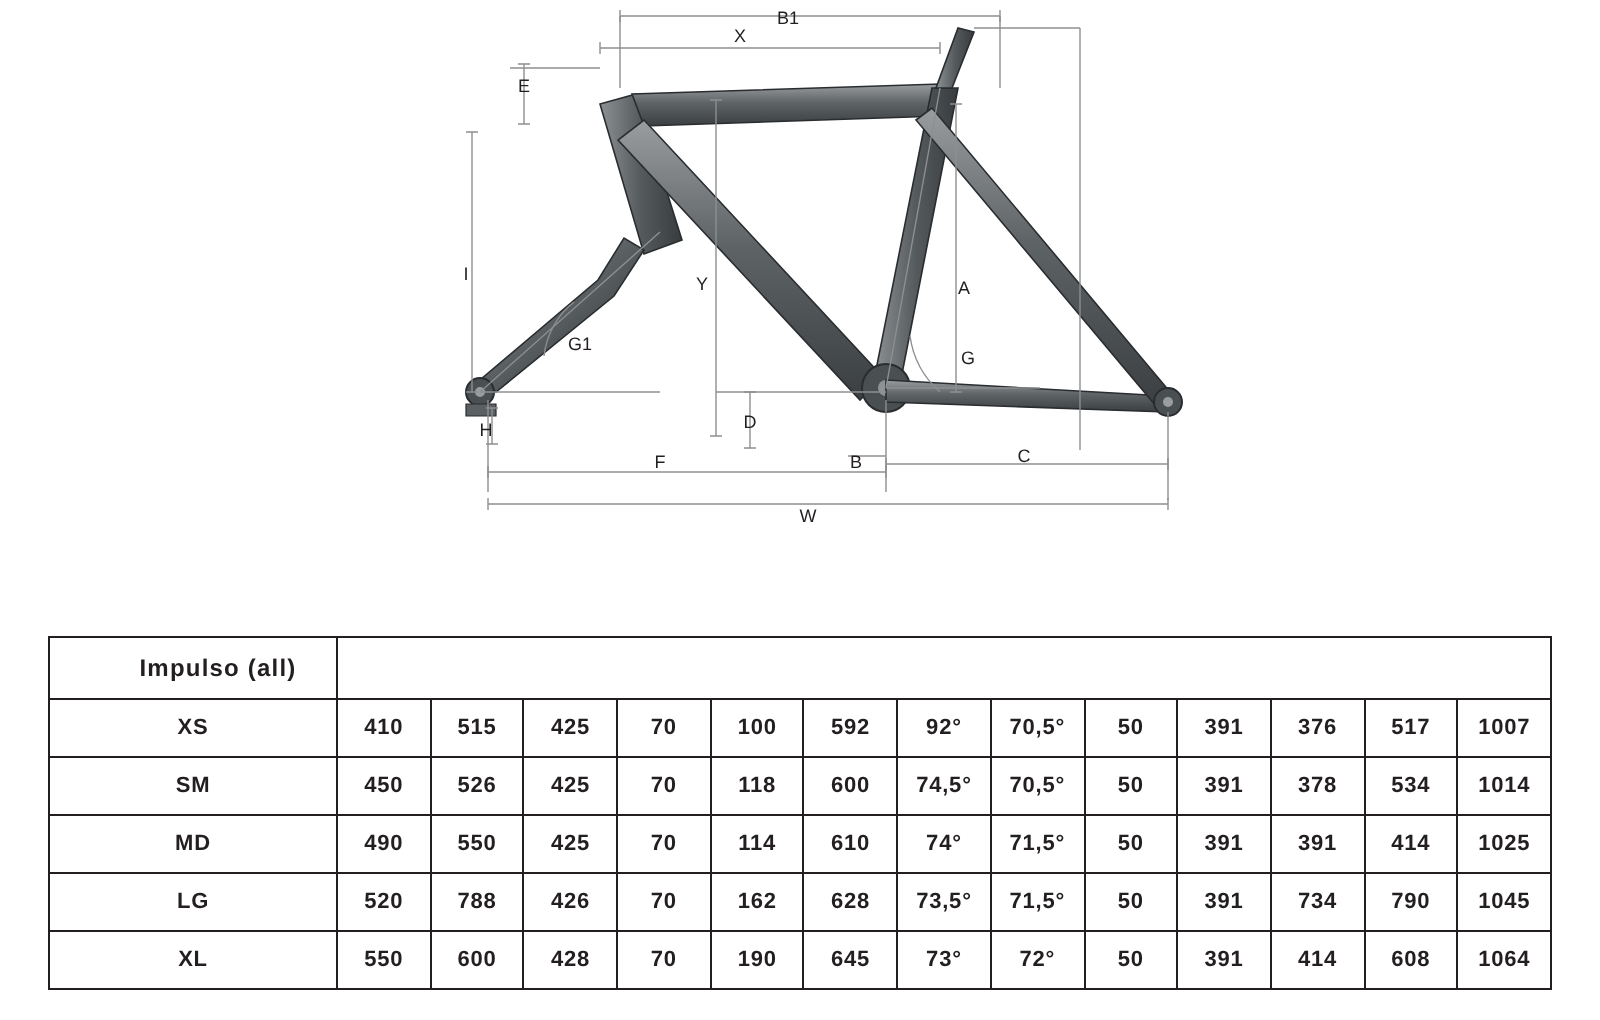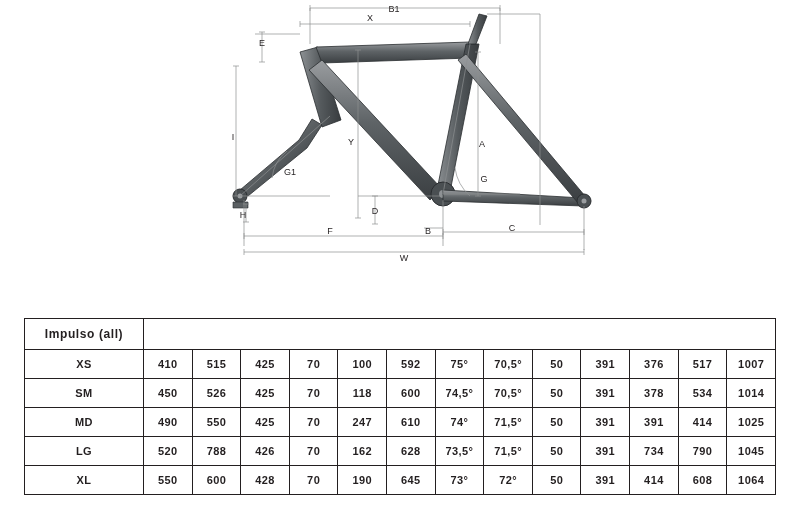--- a/index.html
+++ b/index.html
@@ -48,20 +48,21 @@
   }
   table.geo-table td.label-cell {
     width: 118px;
   }
   table.geo-table tr.title-row td {
     height: 30px;
   }
   table.geo-table td.title-cell {
     font-size: 12px;
     letter-spacing: 0.6px;
+    padding-left: 25px;
   }
   table.geo-table td.blank-cell {
     border-left: 1px solid #231f20;
   }
   .svg-text {
     font-family: "Liberation Sans", sans-serif;
     font-size: 9px;
     fill: #231f20;
   }
 </style>
@@ -201,21 +202,21 @@
           <td class="blank-cell" colspan="13"></td>
         </tr>
         <tr>
           <td class="label-cell">XS</td>
           <td>410</td>
           <td>515</td>
           <td>425</td>
           <td>70</td>
           <td>100</td>
           <td>592</td>
-          <td>75°</td>
+          <td>92°</td>
           <td>70,5°</td>
           <td>50</td>
           <td>391</td>
           <td>376</td>
           <td>517</td>
           <td>1007</td>
         </tr>
         <tr>
           <td class="label-cell">SM</td>
           <td>450</td>
@@ -231,21 +232,21 @@
           <td>378</td>
           <td>534</td>
           <td>1014</td>
         </tr>
         <tr>
           <td class="label-cell">MD</td>
           <td>490</td>
           <td>550</td>
           <td>425</td>
           <td>70</td>
-          <td>247</td>
+          <td>114</td>
           <td>610</td>
           <td>74°</td>
           <td>71,5°</td>
           <td>50</td>
           <td>391</td>
           <td>391</td>
           <td>414</td>
           <td>1025</td>
         </tr>
         <tr>

